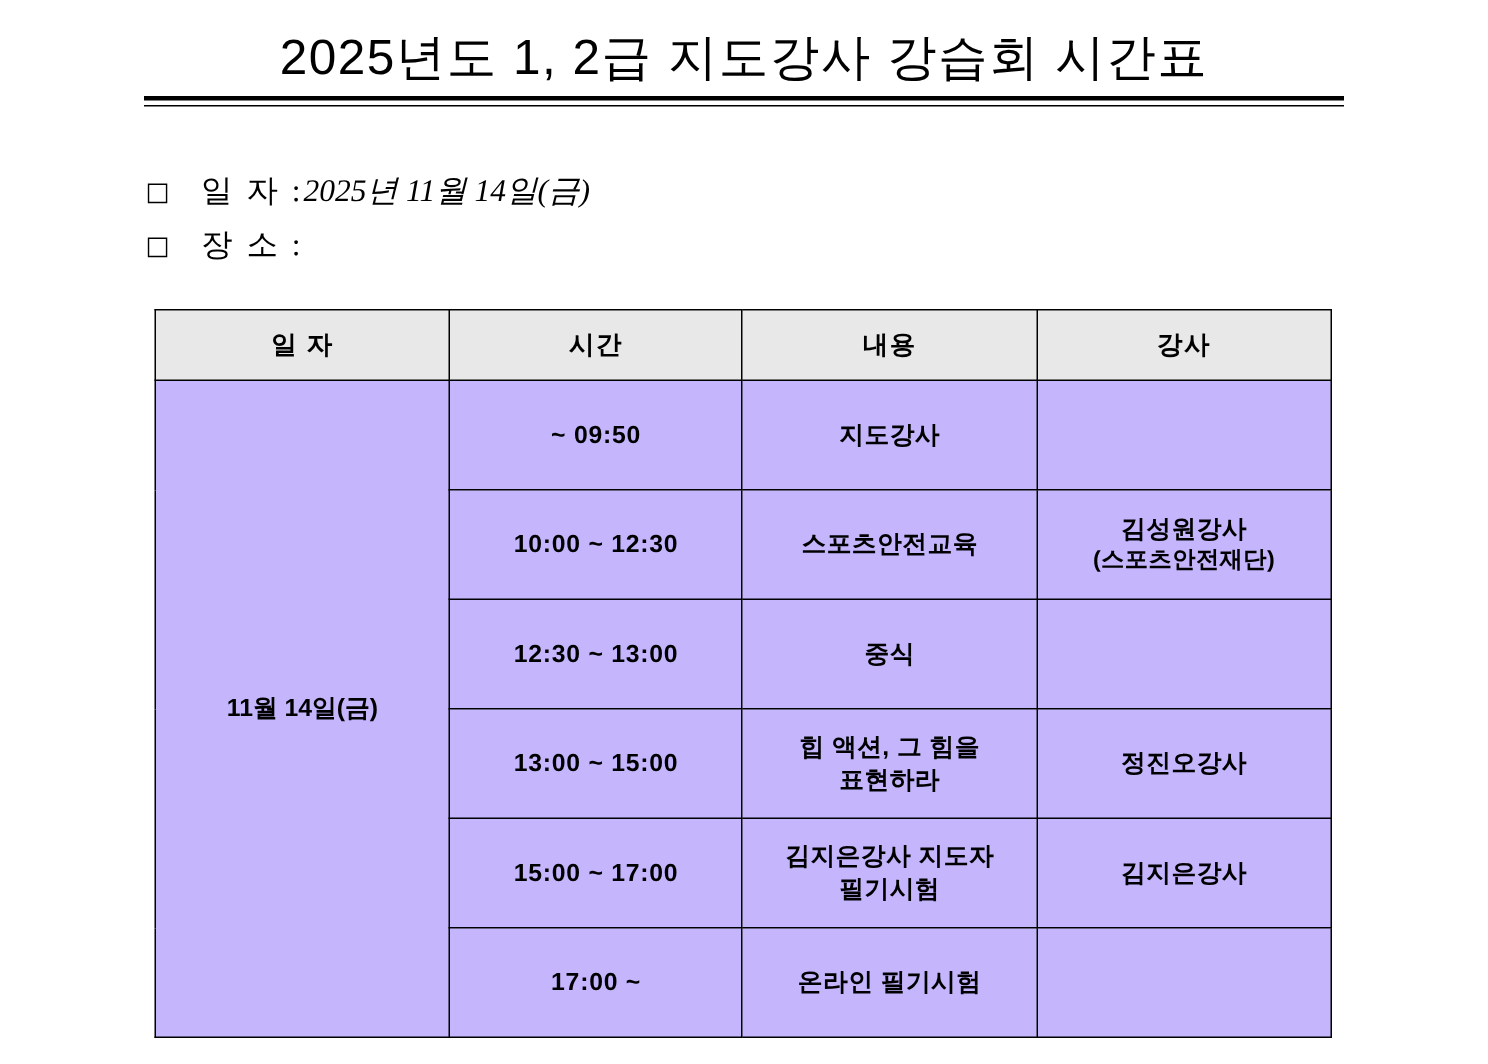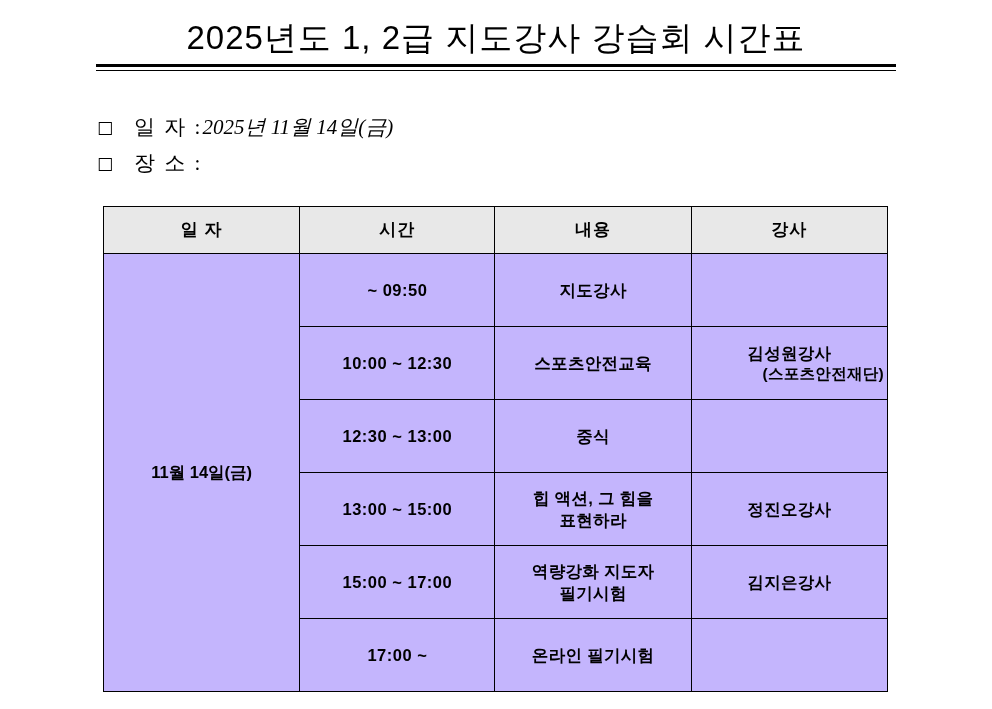--- a/index.html
+++ b/index.html
@@ -126,21 +126,20 @@
   .content-cell {
     letter-spacing: 0.3px;
   }
   .teacher-cell {
     letter-spacing: 0.3px;
     margin-left: 29px;
   }
   .sub-line {
     display: block;
     font-size: 15.5px;
-    text-align: right;
   }
   .two-line {
     display: block;
   }
 </style>
 </head>
 <body>
 
 <div class="page">
 
@@ -216,21 +215,21 @@
             <span class="two-line">힙 액션, 그 힘을</span>
             <span class="two-line">표현하라</span>
           </td>
           <td class="teacher-cell">
             <span class="two-line">정진오강사</span>
           </td>
         </tr>
         <tr>
           <td class="time-cell">15:00  ~  17:00</td>
           <td class="content-cell">
-            <span class="two-line">역량강화 지도자</span>
+            <span class="two-line">김지은강사 지도자</span>
             <span class="two-line">필기시험</span>
           </td>
           <td class="teacher-cell">
             <span class="two-line">김지은강사</span>
           </td>
         </tr>
         <tr>
           <td class="time-cell">17:00  ~</td>
           <td class="content-cell">
             <span class="two-line">온라인 필기시험</span>

